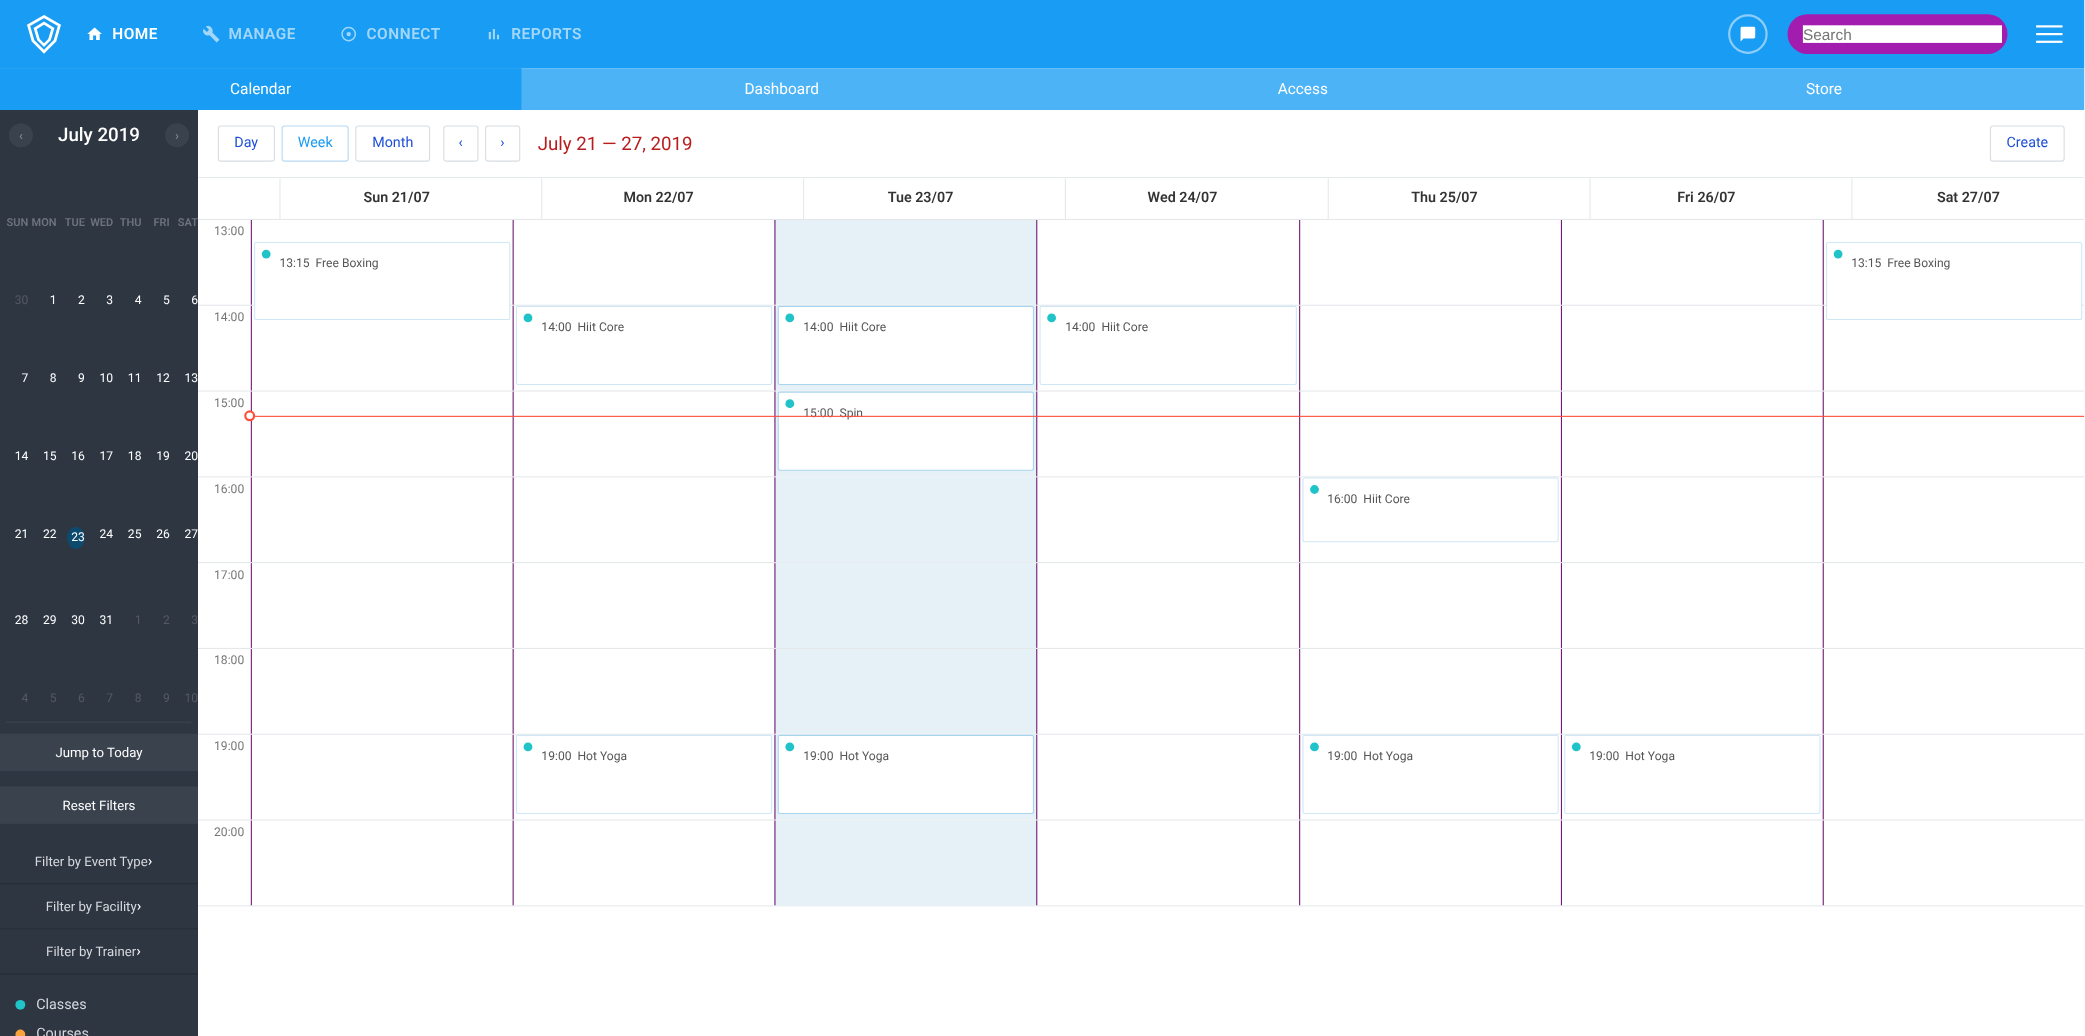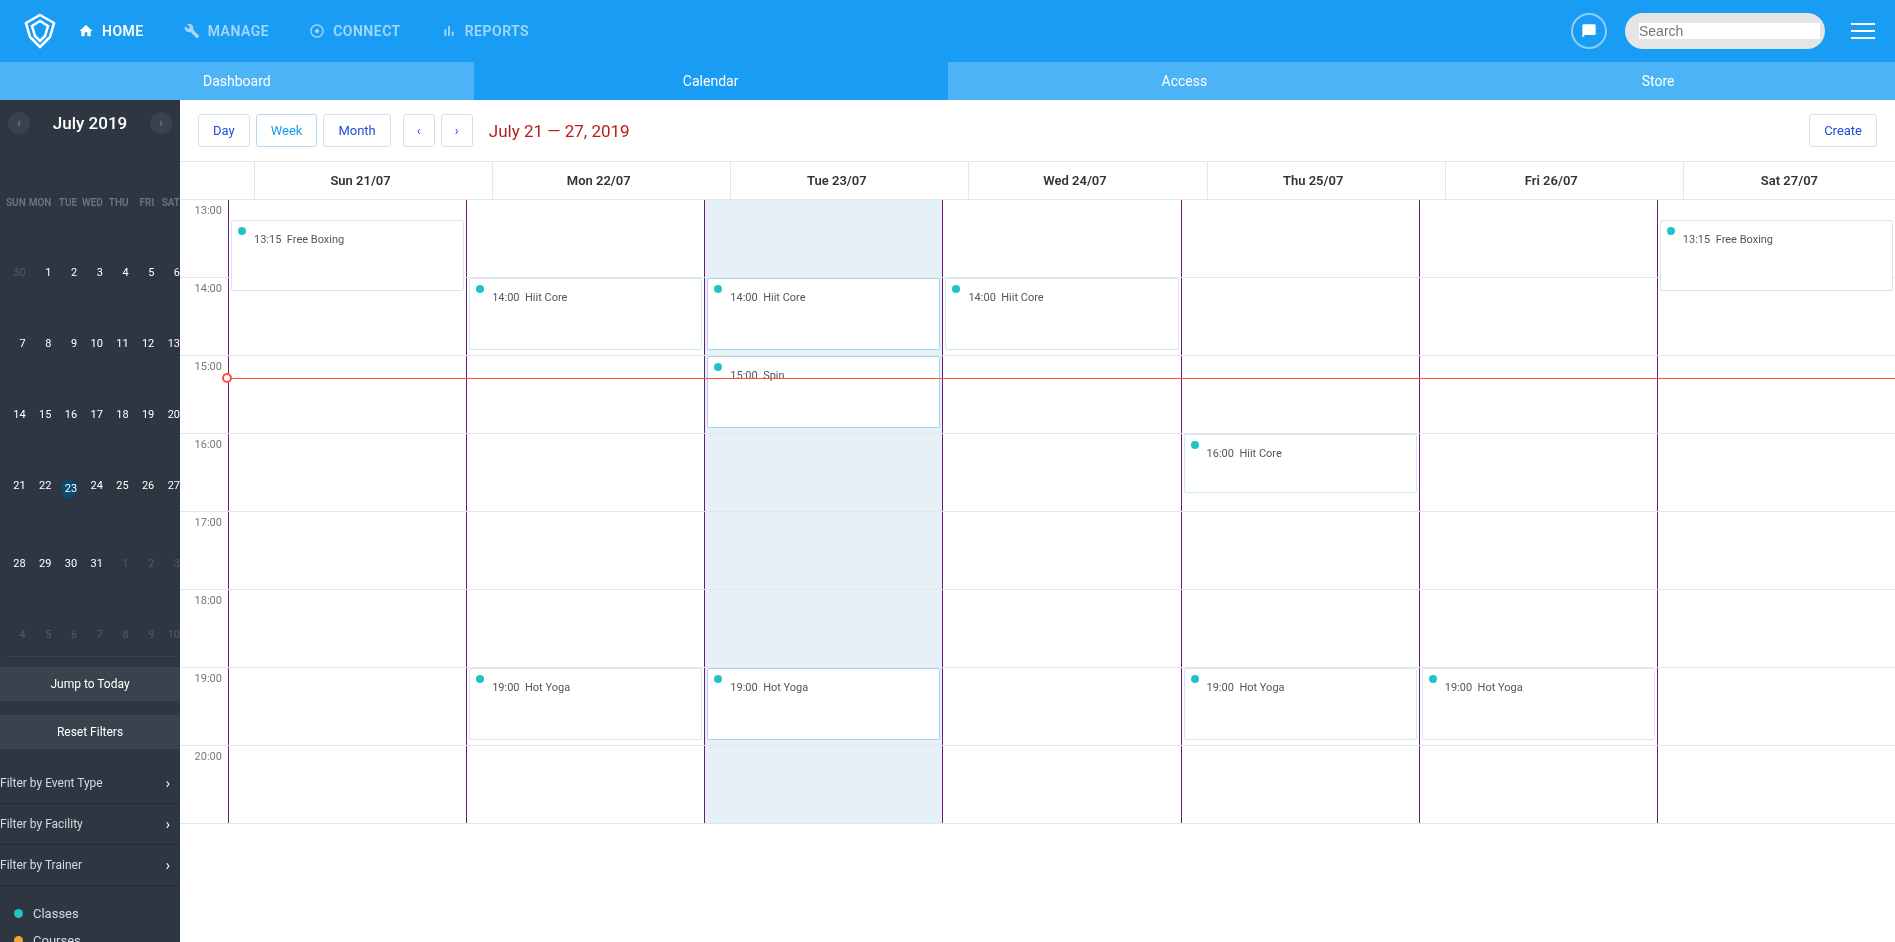--- a/index.html
+++ b/index.html
@@ -7,21 +7,21 @@
 
 
 .topnav { height: 62px; background: #199cf3; display: flex; align-items: center; padding: 0 20px; color: #fff; }
 .logo { width: 40px; height: 40px; margin-right: 18px; }
 .nav-items { display: flex; gap: 40px; flex: 1; }
 .nav-item { display: flex; align-items: center; gap: 8px; font-size: 14px; font-weight: 600; letter-spacing: 0.5px; opacity: 0.6; cursor: pointer; }
 .nav-item.active { opacity: 1; }
 .nav-icon { width: 16px; height: 16px; display: inline-flex; align-items: center; justify-content: center; }
 .topnav-right { display: flex; align-items: center; gap: 18px; }
 .chat-btn { width: 36px; height: 36px; border: 2px solid rgba(255,255,255,0.5); border-radius: 50%; display: flex; align-items: center; justify-content: center; cursor: pointer; }
-.search-box { background: #e5e5e5; border-radius: 18px; height: 36px; width: 200px; display: flex; align-items: center; padding: 0 14px; }
+.search-box { background: #a21caf; border-radius: 18px; height: 36px; width: 200px; display: flex; align-items: center; padding: 0 14px; }
 .search-box input { border: none; outline: none; flex: 1; font-size: 14px; color: #555; }
 .hamburger { width: 24px; cursor: pointer; display: flex; flex-direction: column; gap: 5px; margin-left: 8px; }
 .hamburger div { height: 2px; background: #fff; }
 
 
 .subnav { height: 38px; background: #4bb3f6; display: flex; }
 .subnav-tab { flex: 1; display: flex; align-items: center; justify-content: center; font-size: 14px; color: #fff; cursor: pointer; }
 .subnav-tab.active { background: #199cf3; }
 
 
@@ -34,21 +34,21 @@
 .mini-cal-title { font-size: 17px; font-weight: 500; color: #fff; }
 .mini-cal { width: 100%; }
 .mini-cal-row { display: flex; }
 .mini-cal-cell { flex: 1; text-align: right; padding: 5px 0; font-size: 11px; color: #9ea3ab; cursor: pointer; margin-top: 48px; }
 .mini-cal-cell.header { color: #6e747c; font-size: 10px; font-weight: 600; }
 .mini-cal-cell.muted { color: #555a62; }
 .mini-cal-cell.active { color: #fff; }
 .mini-cal-cell.today span { background: #0c4a6e; color: #fff; border-radius: 50%; display: inline-block; width: 16px; height: 20px; line-height: 20px; }
 .sidebar-divider { height: 1px; background: #3d4550; margin: 10px 6px; }
 .sidebar-btn { background: #3a424e; color: #fff; text-align: center; padding: 10px; font-size: 12px; cursor: pointer; margin-bottom: 14px; }
-.filter-row { display: flex; align-items: center; justify-content: space-between; padding: 12px 10px 12px 0; font-size: 12px; cursor: pointer; border-bottom: 1px solid #252b34; background: #2e3642; }
+.filter-row { display: flex; align-items: center; justify-content: center; padding: 12px 10px 12px 0; font-size: 12px; cursor: pointer; border-bottom: 1px solid #252b34; background: #2e3642; }
 .filter-row .chev { color: #fff; font-size: 14px; }
 .legend { padding: 14px 8px; }
 .legend-item { display: flex; align-items: center; gap: 10px; padding: 6px 6px; font-size: 13px; color: #d6d9dd; }
 .legend-dot { width: 9px; height: 9px; border-radius: 50%; }
 
 
 .calendar-area { flex: 1; display: flex; flex-direction: column; overflow: hidden; }
 .cal-toolbar { display: flex; align-items: center; padding: 14px 18px; gap: 6px; }
 .btn-group { display: flex; gap: 6px; }
 .btn { border: 1px solid #d8dde2; background: #fff; padding: 8px 14px; font-size: 13px; color: #1d4ed8; border-radius: 3px; cursor: pointer; }
@@ -137,22 +137,22 @@
     </div>
     <div class="hamburger">
         <div></div>
         <div></div>
         <div></div>
       </div>
   </div>
 </div>
 
 <div class="subnav" id="subnav">
+    <div class="subnav-tab active">Calendar</div>
     <div class="subnav-tab">Dashboard</div>
-    <div class="subnav-tab active">Calendar</div>
     <div class="subnav-tab">Access</div>
     <div class="subnav-tab">Store</div>
   </div>
 
 <div class="main">
 
   <div class="sidebar">
     <div class="mini-cal-header">
       <div class="mini-cal-nav">‹</div>
       <div class="mini-cal-title">July 2019</div>

